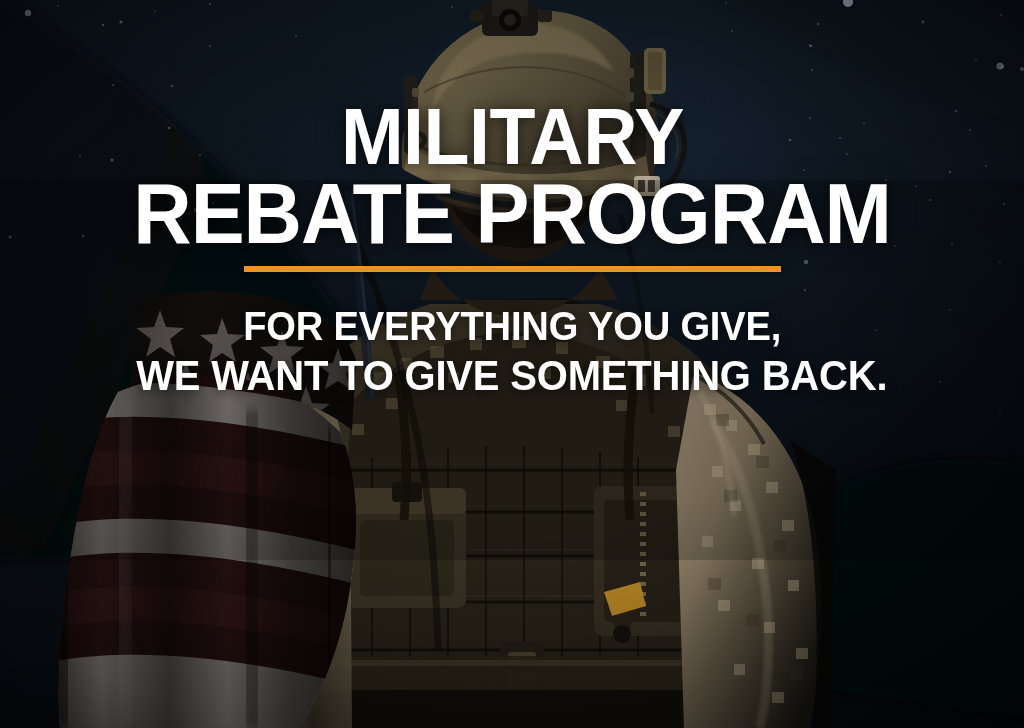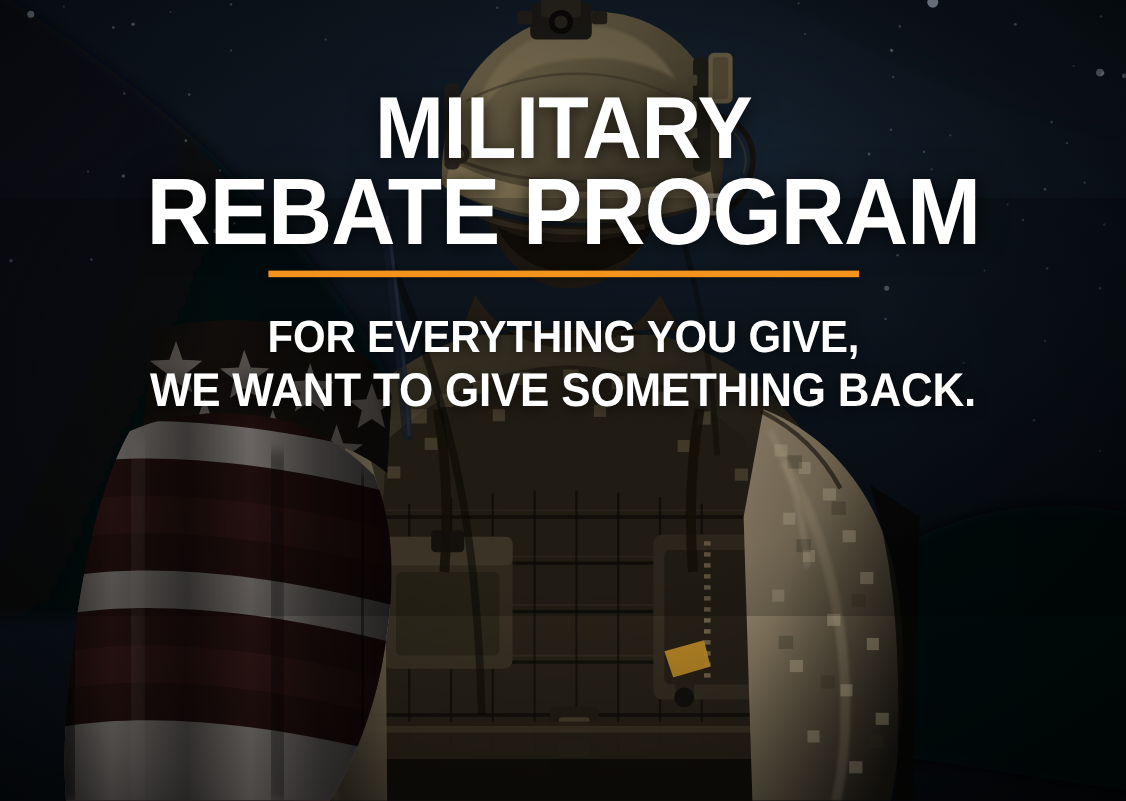--- a/index.html
+++ b/index.html
@@ -15,21 +15,21 @@
     overflow:hidden;
     background:#05080c;
   }
   .bg-art { position:absolute; inset:0; width:1024px; height:728px; }
 
   
   .content {
     position:absolute; inset:0;
     display:flex; flex-direction:column;
     align-items:center; justify-content:flex-start;
-    padding-top:80px;
+    padding-top:100px;
     z-index:20;
     pointer-events:none;
   }
   .headline {
     color:#ffffff;
     font-weight:700;
     font-size:80px;
     line-height:0.92;
     letter-spacing:-0.5px;
     text-align:center;

